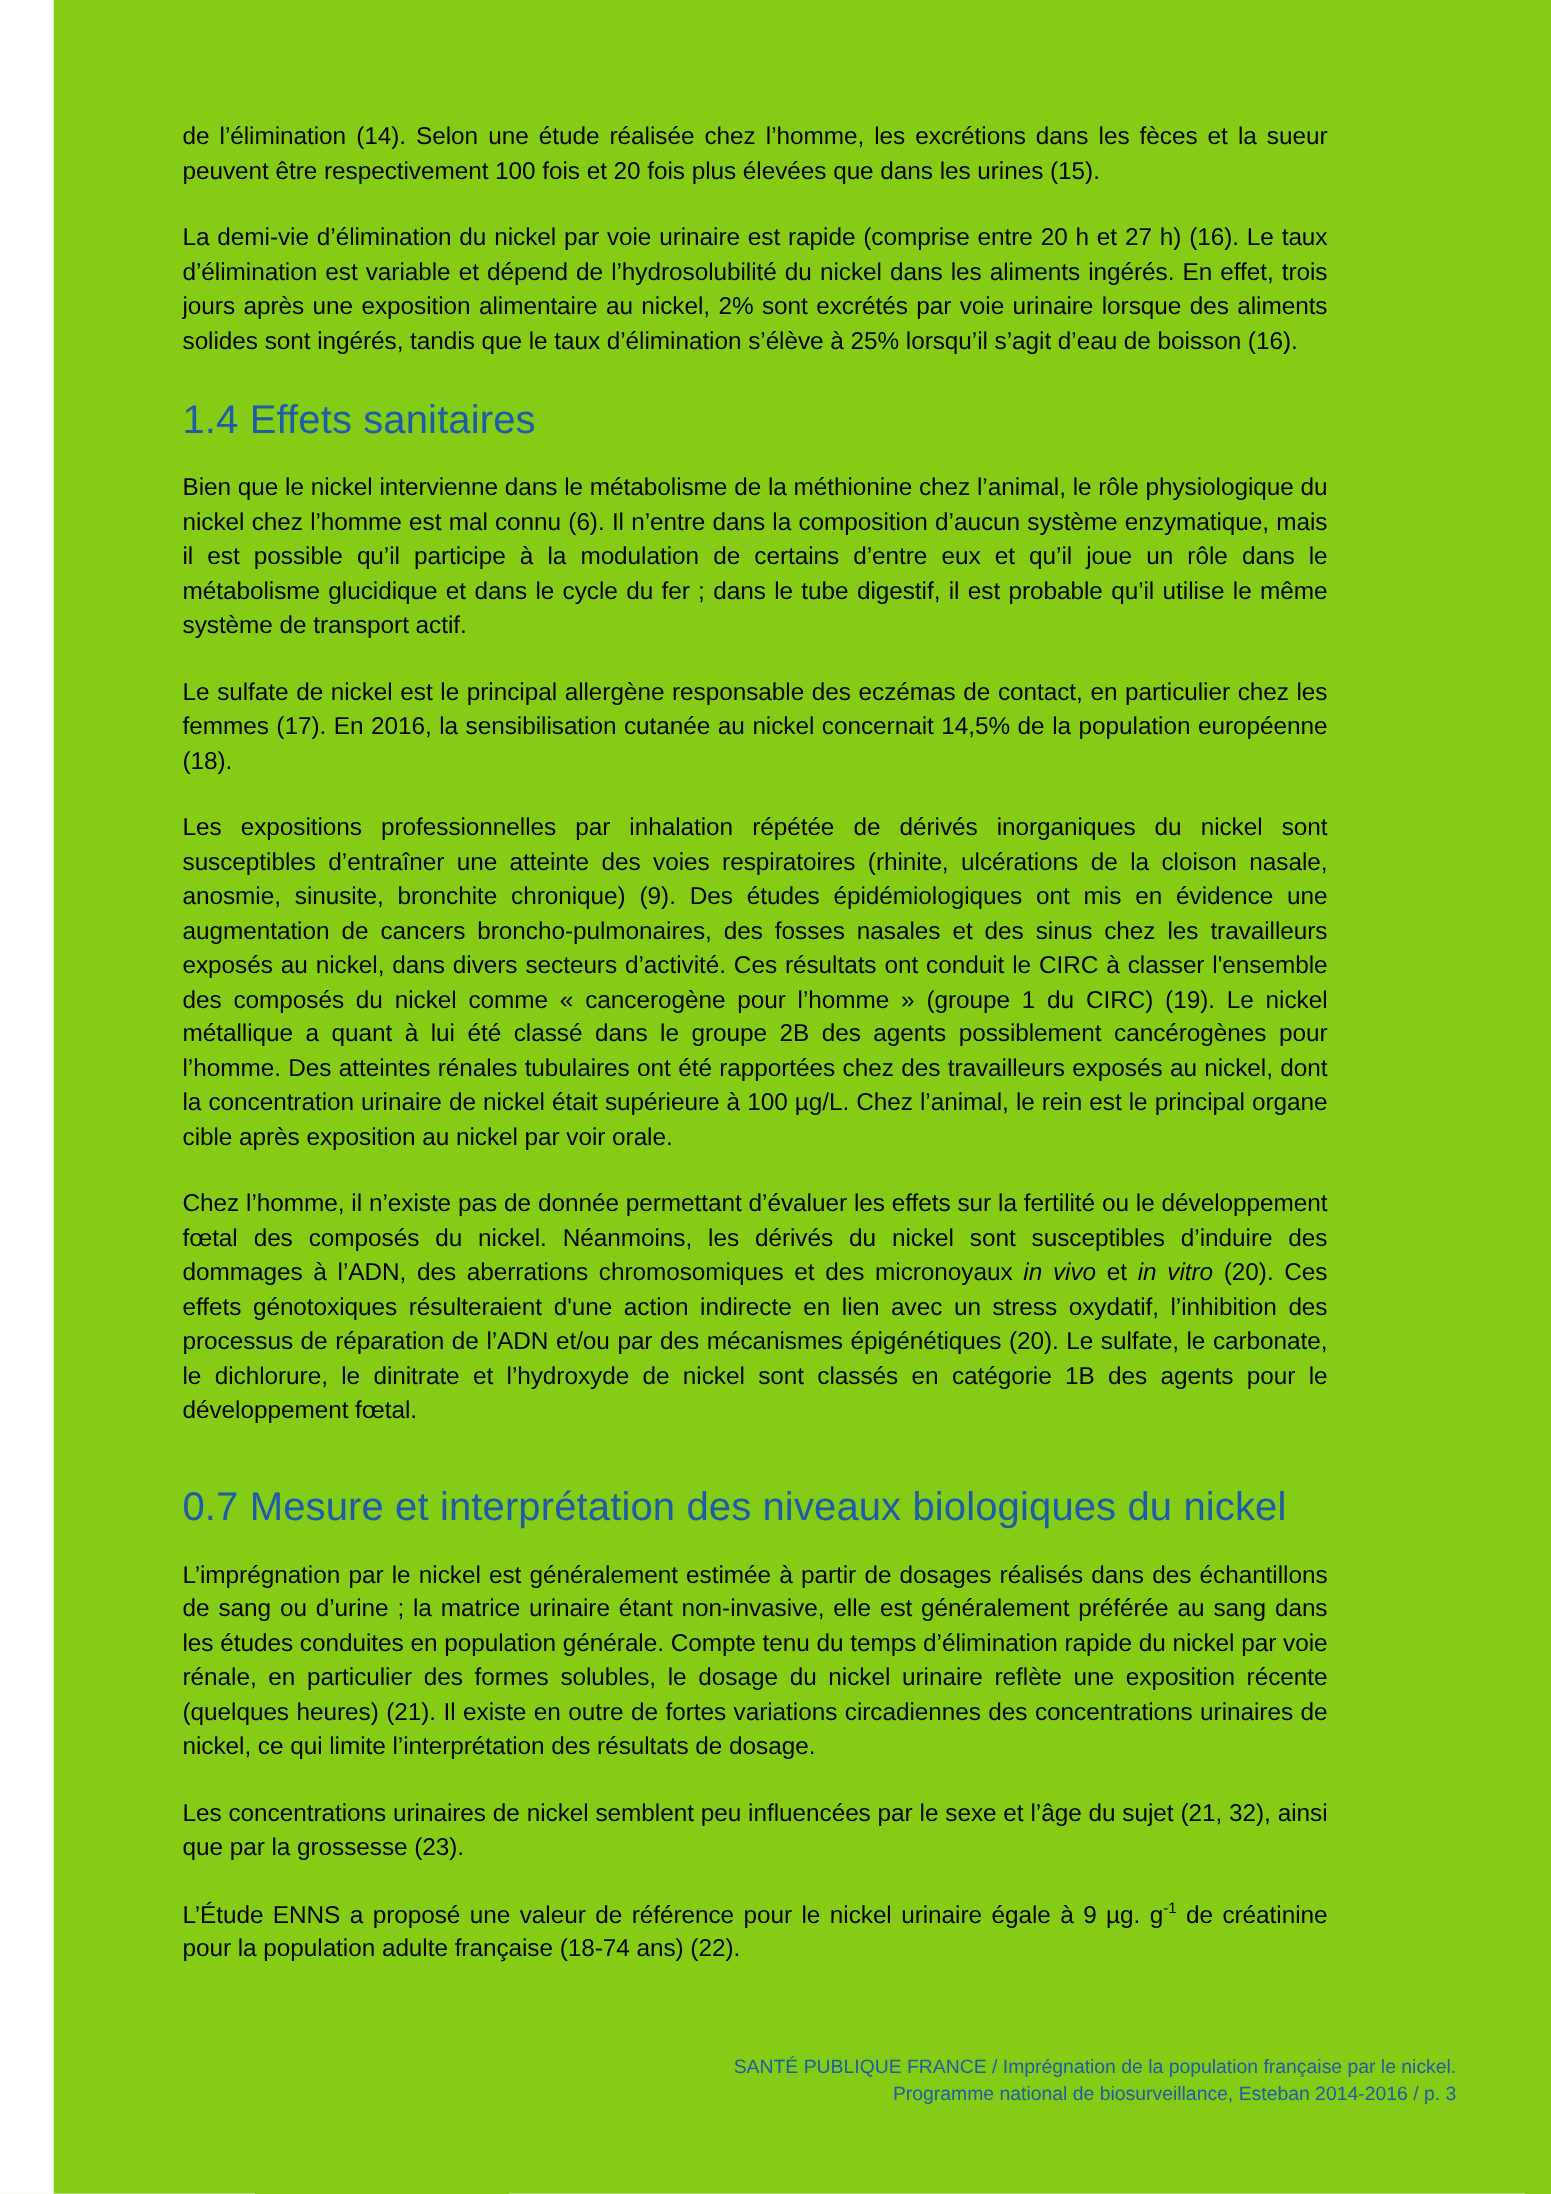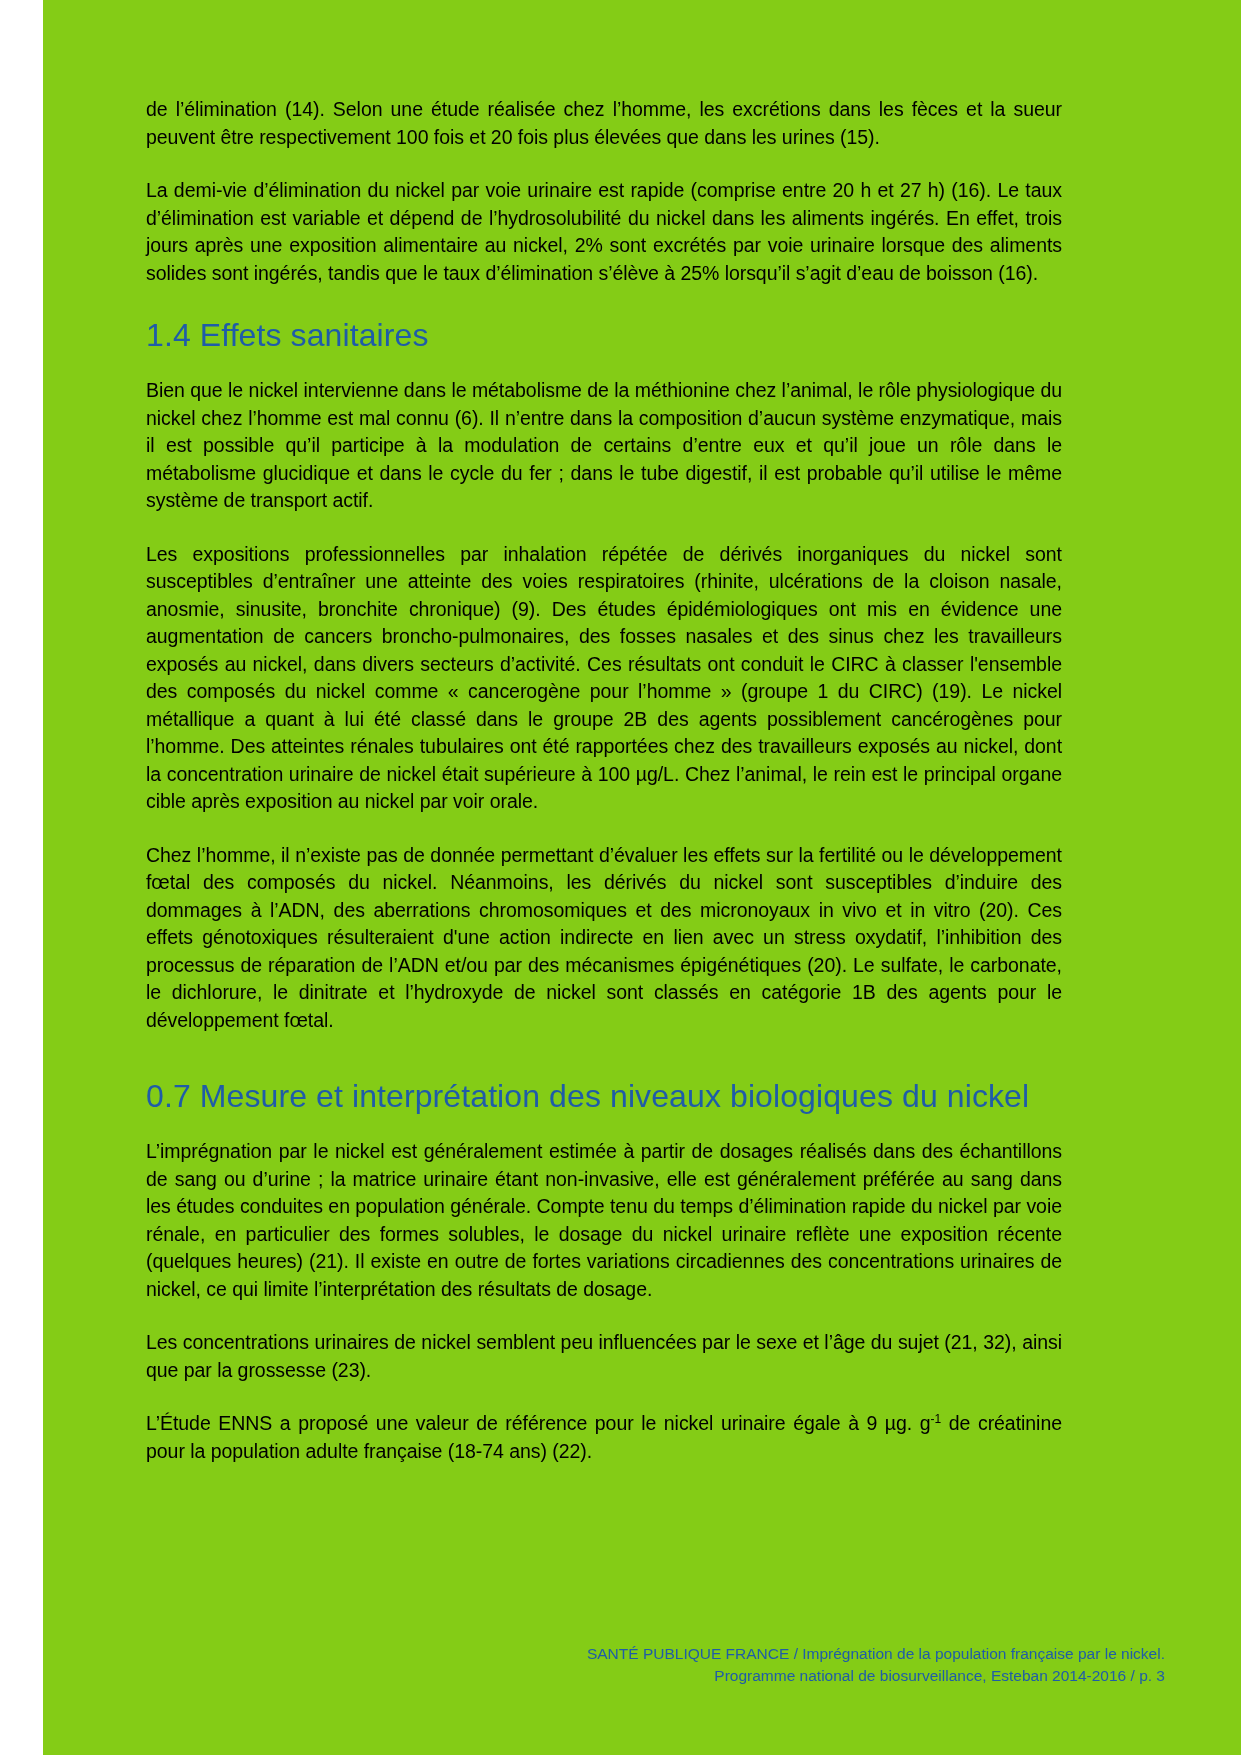--- a/index.html
+++ b/index.html
@@ -39,21 +39,21 @@
     margin: 30px 0 24px 0;
     font-size: 32px;
     line-height: 36px;
     font-weight: normal;
     color: #1F5CA8;
     letter-spacing: 0.1px;
   }
   h2.section-heading.second {
     margin: 44px 0 24px 0;
   }
-  .it { }
+  .it { font-style: italic; }
   sup {
     font-size: 0.62em;
     vertical-align: super;
     line-height: 0;
   }
   .footer {
     position: absolute;
     left: 0;
     right: 0;
     bottom: 68px;
@@ -75,20 +75,21 @@
   <div class="content">
 
     <p class="body-text">de l’élimination (14). Selon une étude réalisée chez l’homme, les excrétions dans les fèces et la sueur peuvent être respectivement 100 fois et 20 fois plus élevées que dans les urines (15).</p>
 
     <p class="body-text">La demi-vie d’élimination du nickel par voie urinaire est rapide (comprise entre 20 h et 27 h) (16). Le taux d’élimination est variable et dépend de l’hydrosolubilité du nickel dans les aliments ingérés. En effet, trois jours après une exposition alimentaire au nickel, 2% sont excrétés par voie urinaire lorsque des aliments solides sont ingérés, tandis que le taux d’élimination s’élève à 25% lorsqu’il s’agit d’eau de boisson (16).</p>
 
     <h2 class="section-heading">1.4 Effets sanitaires</h2>
 
     <p class="body-text">Bien que le nickel intervienne dans le métabolisme de la méthionine chez l’animal, le rôle physiologique du nickel chez l’homme est mal connu (6). Il n’entre dans la composition d’aucun système enzymatique, mais il est possible qu’il participe à la modulation de certains d’entre eux et qu’il joue un rôle dans le métabolisme glucidique et dans le cycle du fer ; dans le tube digestif, il est probable qu’il utilise le même système de transport actif.</p>
 
+    <p class="body-text">Le sulfate de nickel est le principal allergène responsable des eczémas de contact, en particulier chez les femmes (17). En 2016, la sensibilisation cutanée au nickel concernait 14,5% de la population européenne (18).</p>
 
     <p class="body-text">Les expositions professionnelles par inhalation répétée de dérivés inorganiques du nickel sont susceptibles d’entraîner une atteinte des voies respiratoires (rhinite, ulcérations de la cloison nasale, anosmie, sinusite, bronchite chronique) (9). Des études épidémiologiques ont mis en évidence une augmentation de cancers broncho-pulmonaires, des fosses nasales et des sinus chez les travailleurs exposés au nickel, dans divers secteurs d’activité. Ces résultats ont conduit le CIRC à classer l'ensemble des composés du nickel comme « cancerogène pour l’homme » (groupe 1 du CIRC) (19). Le nickel métallique a quant à lui été classé dans le groupe 2B des agents possiblement cancérogènes pour l’homme. Des atteintes rénales tubulaires ont été rapportées chez des travailleurs exposés au nickel, dont la concentration urinaire de nickel était supérieure à 100 µg/L. Chez l’animal, le rein est le principal organe cible après exposition au nickel par voir orale.</p>
 
     <p class="body-text"><span>Chez l’homme, il n’existe pas de donnée permettant d’évaluer les effets sur la fertilité ou le développement fœtal des composés du nickel. Néanmoins, les dérivés du nickel sont susceptibles d’induire des dommages à l’ADN, des aberrations chromosomiques et des micronoyaux </span><span class="it">in vivo</span><span> et </span><span class="it">in vitro</span><span> (20). Ces effets génotoxiques résulteraient d'une action indirecte en lien avec un stress oxydatif, l’inhibition des processus de réparation de l’ADN et/ou par des mécanismes épigénétiques (20). Le sulfate, le carbonate, le dichlorure, le dinitrate et l’hydroxyde de nickel sont classés en catégorie 1B des agents pour le développement fœtal.</span></p>
 
     <h2 class="section-heading second">0.7 Mesure et interprétation des niveaux biologiques du nickel</h2>
 
     <p class="body-text">L’imprégnation par le nickel est généralement estimée à partir de dosages réalisés dans des échantillons de sang ou d’urine ; la matrice urinaire étant non-invasive, elle est généralement préférée au sang dans les études conduites en population générale. Compte tenu du temps d’élimination rapide du nickel par voie rénale, en particulier des formes solubles, le dosage du nickel urinaire reflète une exposition récente (quelques heures) (21). Il existe en outre de fortes variations circadiennes des concentrations urinaires de nickel, ce qui limite l’interprétation des résultats de dosage.</p>
 
     <p class="body-text">Les concentrations urinaires de nickel semblent peu influencées par le sexe et l’âge du sujet (21, 32), ainsi que par la grossesse (23).</p>

